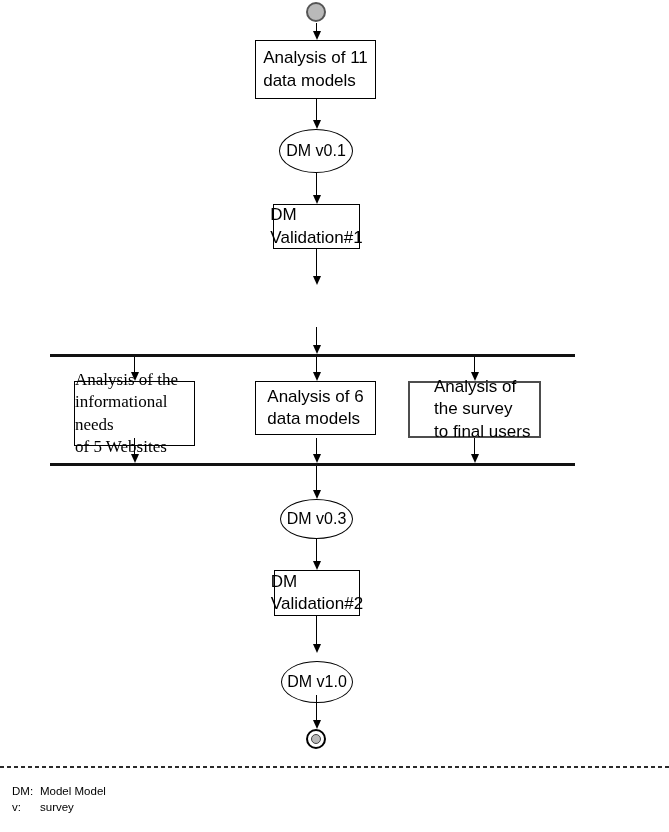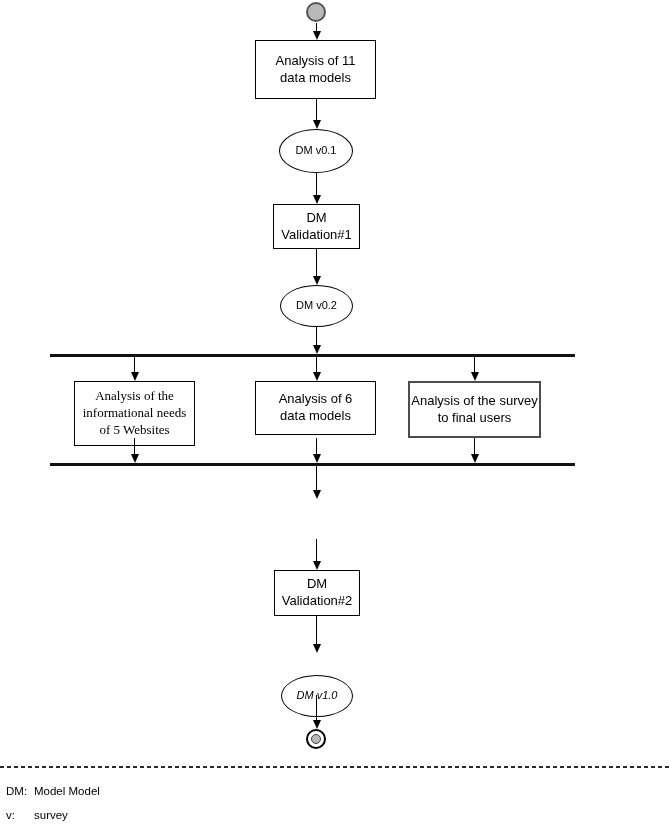--- a/index.html
+++ b/index.html
@@ -14,37 +14,37 @@
     overflow: hidden;
   }
   
   .action {
     position: absolute;
     background: #ffffff;
     border: 1px solid #000000;
     display: flex;
     align-items: center;
     justify-content: center;
-    text-align: center;
-    font-size: 13px;
+    text-align: left;
+    font-size: 17px;
     line-height: 1.3;
     white-space: pre-line;
   }
-  .action.thick { border: 2px solid #4d4d4d; }
+  .action.thick { border: 2px solid #4d4d4d; padding-left: 24px; }
   
   .object {
     position: absolute;
     background: #ffffff;
     border: 1px solid #000000;
     border-radius: 50%;
     display: flex;
     align-items: center;
     justify-content: center;
     text-align: center;
-    font-size: 11px;
+    font-size: 16px;
     line-height: 1.2;
   }
   
   .initial {
     position: absolute;
     width: 20px; height: 20px;
     border-radius: 50%;
     background: #b9b9b9;
     border: 2px solid #555555;
   }
@@ -91,24 +91,24 @@
   .separator {
     position: absolute;
     left: 0; top: 766px;
     width: 669px; height: 2px;
     background-image: repeating-linear-gradient(90deg,
       #2b2b2b 0px, #2b2b2b 4px, transparent 4px, transparent 7px);
   }
   
   .legend {
     position: absolute;
-    left: 6px; top: 785px;
+    left: 12px; top: 785px;
     display: grid;
     grid-template-columns: 28px auto;
-    row-gap: 11px;
+    row-gap: 3px;
     font-size: 11.5px;
     line-height: 1.15;
   }
 </style>
 </head>
 <body>
 
 <div class="canvas">
 
   <div class="initial" style="left:306px; top:2px;"></div>
@@ -134,21 +134,20 @@
   </div>
 
   <div class="action" style="left:273px; top:204px; width:87px; height:45px;">DM
 Validation#1</div>
 
   <div class="arrow" style="left:312px; top:249px; height:36px;">
     <div class="shaft"></div>
     <div class="head"></div>
   </div>
 
-  <div class="object" style="left:280px; top:285px; width:73px; height:42px;">DM v0.2</div>
 
   <div class="arrow" style="left:312px; top:327px; height:27px;">
     <div class="shaft"></div>
     <div class="head"></div>
   </div>
 
   <div class="bar" style="top:354px;"></div>
 
   <div class="arrow" style="left:130px; top:357px; height:24px;">
     <div class="shaft"></div>
@@ -186,35 +185,36 @@
     <div class="head"></div>
   </div>
 
   <div class="bar" style="top:463px;"></div>
 
   <div class="arrow" style="left:312px; top:466px; height:33px;">
     <div class="shaft"></div>
     <div class="head"></div>
   </div>
 
+  <div class="object" style="left:280px; top:499px; width:73px; height:40px;">DM v0.3</div>
 
   <div class="arrow" style="left:312px; top:539px; height:31px;">
     <div class="shaft"></div>
     <div class="head"></div>
   </div>
 
   <div class="action" style="left:274px; top:570px; width:86px; height:46px;">DM
 Validation#2</div>
 
   <div class="arrow" style="left:312px; top:616px; height:37px;">
     <div class="shaft"></div>
     <div class="head"></div>
   </div>
 
-  <div class="object" style="left:281px; top:675px; width:72px; height:42px;font-style:italic;">DM v1.0</div>
+  <div class="object" style="left:281px; top:661px; width:72px; height:42px;">DM v1.0</div>
 
   <div class="arrow" style="left:312px; top:695px; height:34px;">
     <div class="shaft"></div>
     <div class="head"></div>
   </div>
 
   <div class="final" style="left:306px; top:729px;">
     <div class="inner"></div>
   </div>
 

